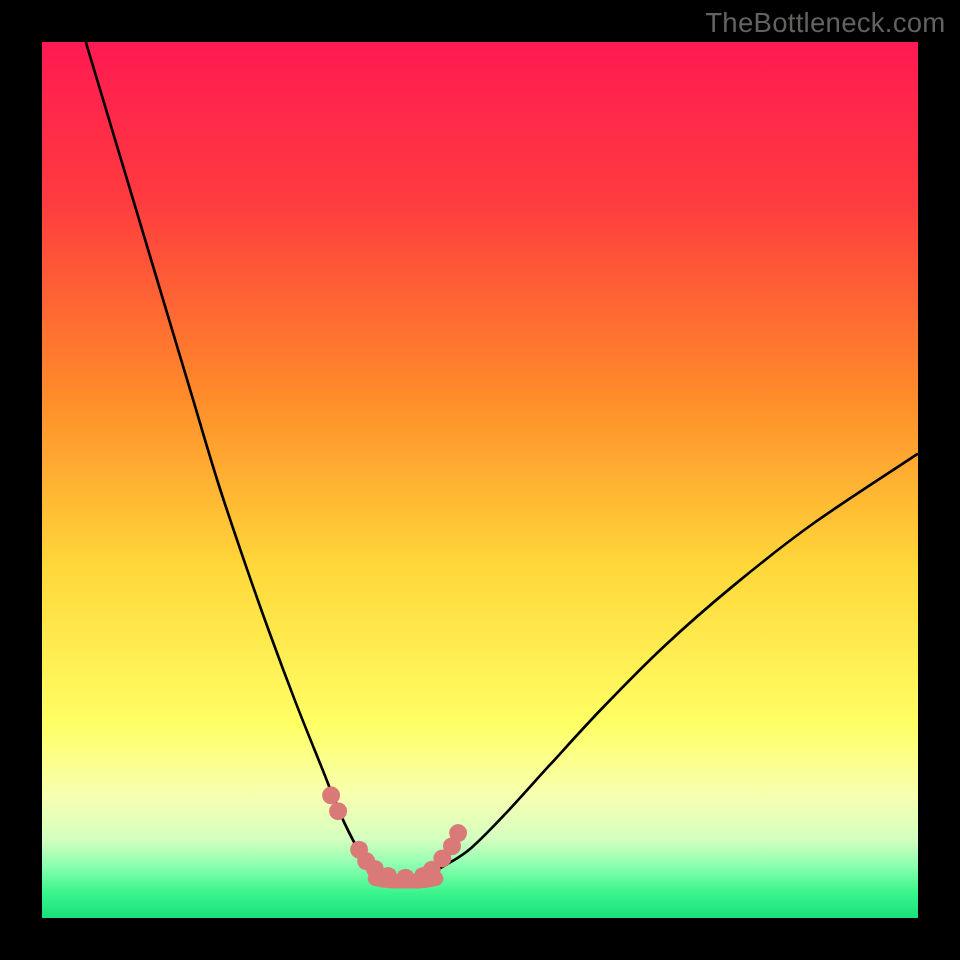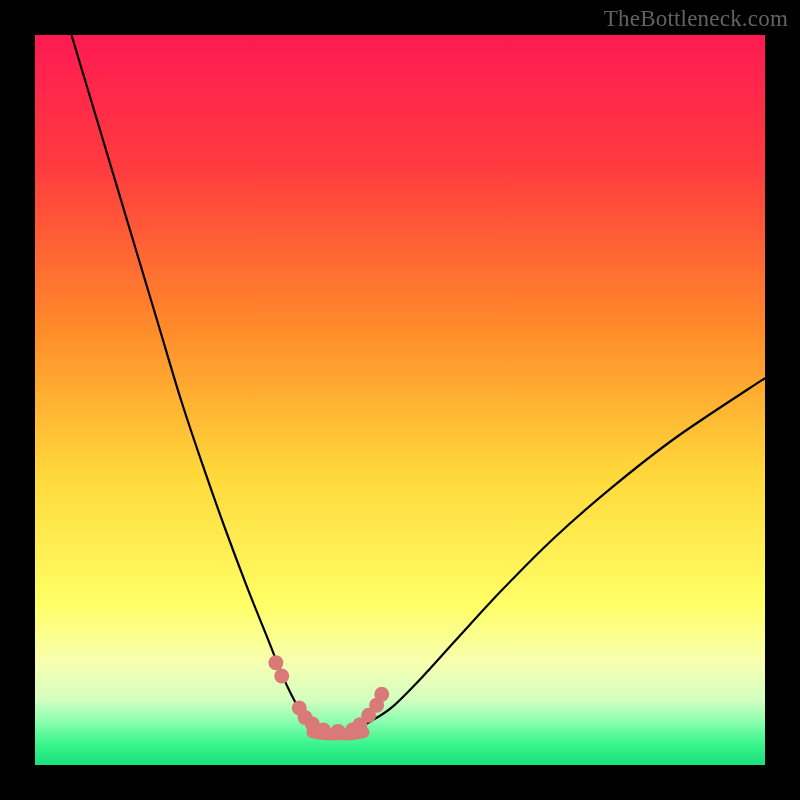--- a/index.html
+++ b/index.html
@@ -9,21 +9,20 @@
     height: 800px;
     background: #000;
     overflow: hidden;
     font-family: Arial, Helvetica, sans-serif;
   }
   .frame {
     position: relative;
     width: 800px;
     height: 660px;
     background: #000;
-    font-family: Liberation Serif, serif;
   }
   .watermark {
     position: absolute;
     top: 6px;
     right: 12px;
     color: #626360;
     font-size: 23px;
     font-weight: 500;
     letter-spacing: 0.2px;
     z-index: 10;

